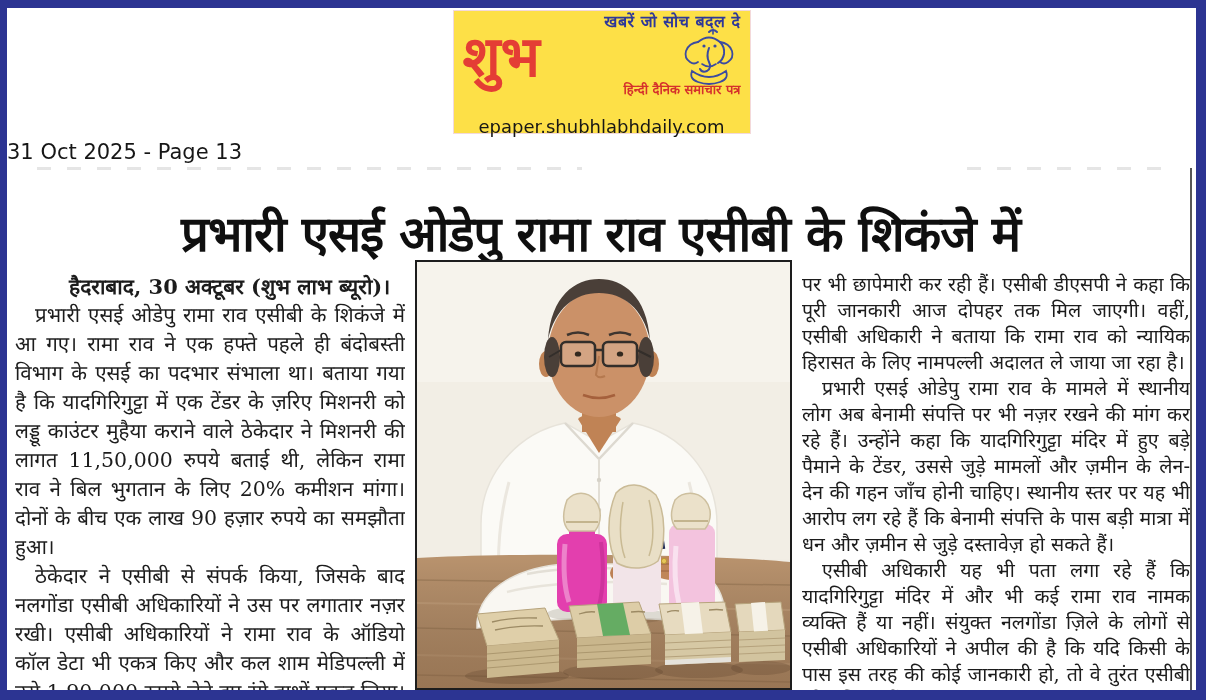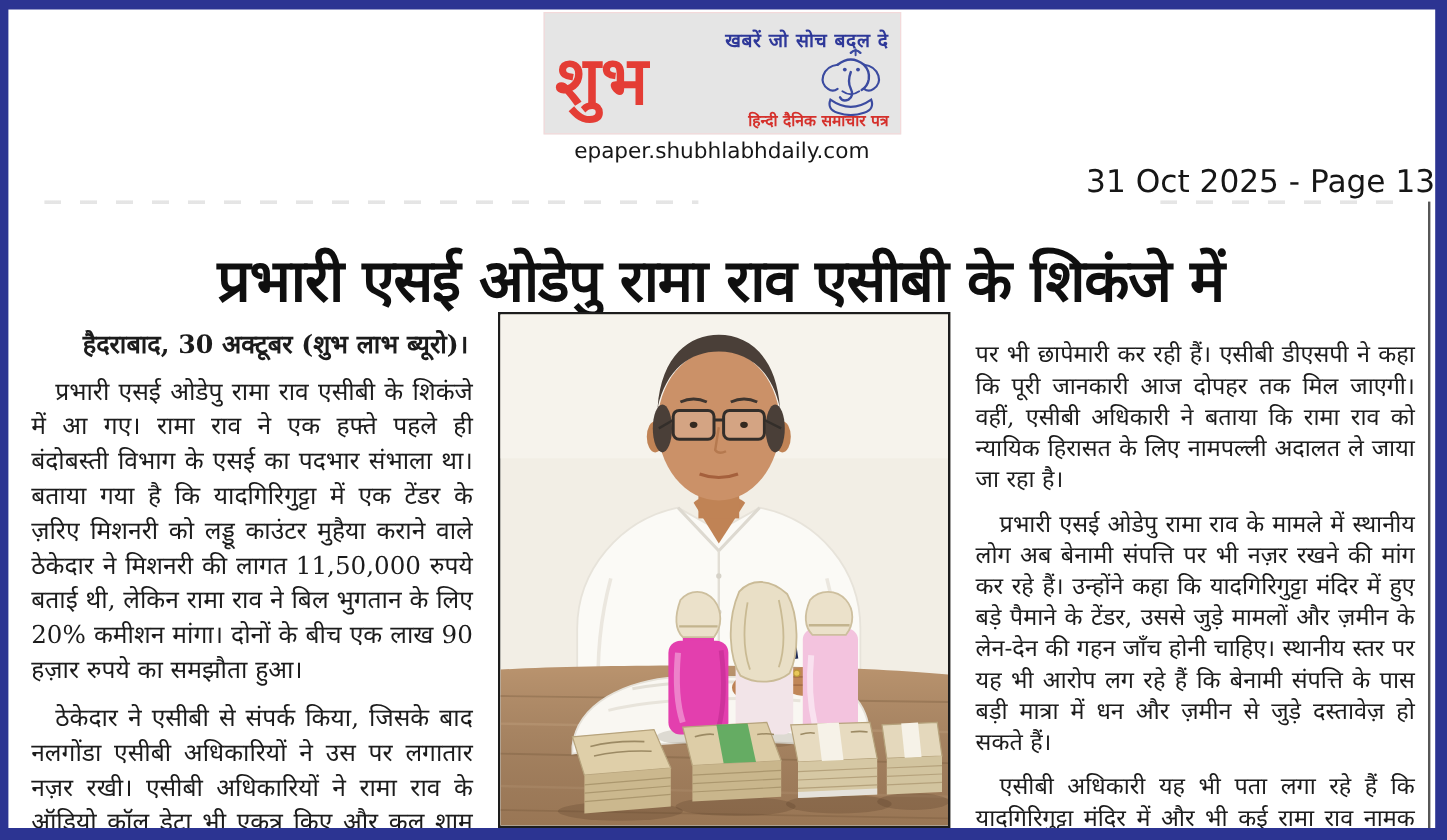--- a/index.html
+++ b/index.html
@@ -12,23 +12,23 @@
     border-width:8px 10px 10px 7px;
     background:#ffffff;
     overflow:hidden;
     font-family:"DejaVu Sans", sans-serif;
   }
   .inner{position:absolute;inset:0;}
 
   
   .masthead{
     position:absolute;top:2px;left:50%;transform:translateX(-50%);
-    width:298px;height:102px;box-sizing:border-box;
-    background:#e5e5e5;border:1px solid #f3d9da;
-    padding:14px 9px 2px 9px;
+    width:298px;height:124px;box-sizing:border-box;
+    background:#fde047;border:1px solid #f3d9da;
+    padding:2px 9px 2px 9px;
   }
   .tagline{
     text-align:right;color:#2e3899;font-weight:bold;
     font-size:16px;line-height:18px;letter-spacing:.5px;
   }
   .title-row{display:flex;align-items:center;justify-content:space-between;margin-top:-5px;}
   .mast-word{
     color:#e43d35;font-weight:900;font-size:56px;line-height:58px;
     font-family:"DejaVu Serif", serif;
   }
@@ -37,22 +37,22 @@
     text-align:right;color:#d5312c;font-weight:bold;
     font-size:13px;line-height:15px;margin-top:-4px;
   }
 
   
   .url-line{
     position:absolute;top:106px;left:0;right:0;text-align:center;
     font-size:18px;line-height:26px;color:#161616;
   }
   .date-line{
-    position:absolute;top:132px;left:0;right:0;text-align:right;
-    font-size:26px;line-height:24px;color:#161616;
+    position:absolute;top:132px;left:0;right:0;text-align:left;
+    font-size:21px;line-height:24px;color:#161616;
   }
   .remnant{position:absolute;top:159px;height:3px;
     background:repeating-linear-gradient(90deg,#d4d4d4 0 14px,transparent 14px 30px);
     opacity:.6;}
   .remnant.r1{left:30px;width:545px;}
   .remnant.r2{left:960px;width:195px;}
   .clip-edge{position:absolute;right:4px;top:160px;bottom:0;width:2px;background:#3a3a3a;opacity:.85;}
 
   
   .headline{
@@ -65,21 +65,21 @@
 
   
   .col{
     position:absolute;top:264px;bottom:0;overflow:hidden;
     color:#1c1c1c;text-align:justify;
     font-family:"DejaVu Serif", serif;
   }
   .col-left{left:8px;width:390px;font-size:20.5px;line-height:29px;}
   .col-right{left:795px;width:388px;font-size:19.5px;line-height:26px;}
   .dateline{font-weight:bold;text-indent:54px;font-size:21px;}
-  .col p{margin:11px;text-indent:20px;}
+  .col p{margin:0;text-indent:20px;}
   .col p.cont{text-indent:0;}
 
   
   .photo{
     position:absolute;left:408px;top:252px;width:377px;height:430px;
     box-sizing:border-box;border:2px solid #1d1d1d;background:#f2eee6;
   }
   .photo svg{display:block;width:100%;height:100%;}
 </style>
 </head>

